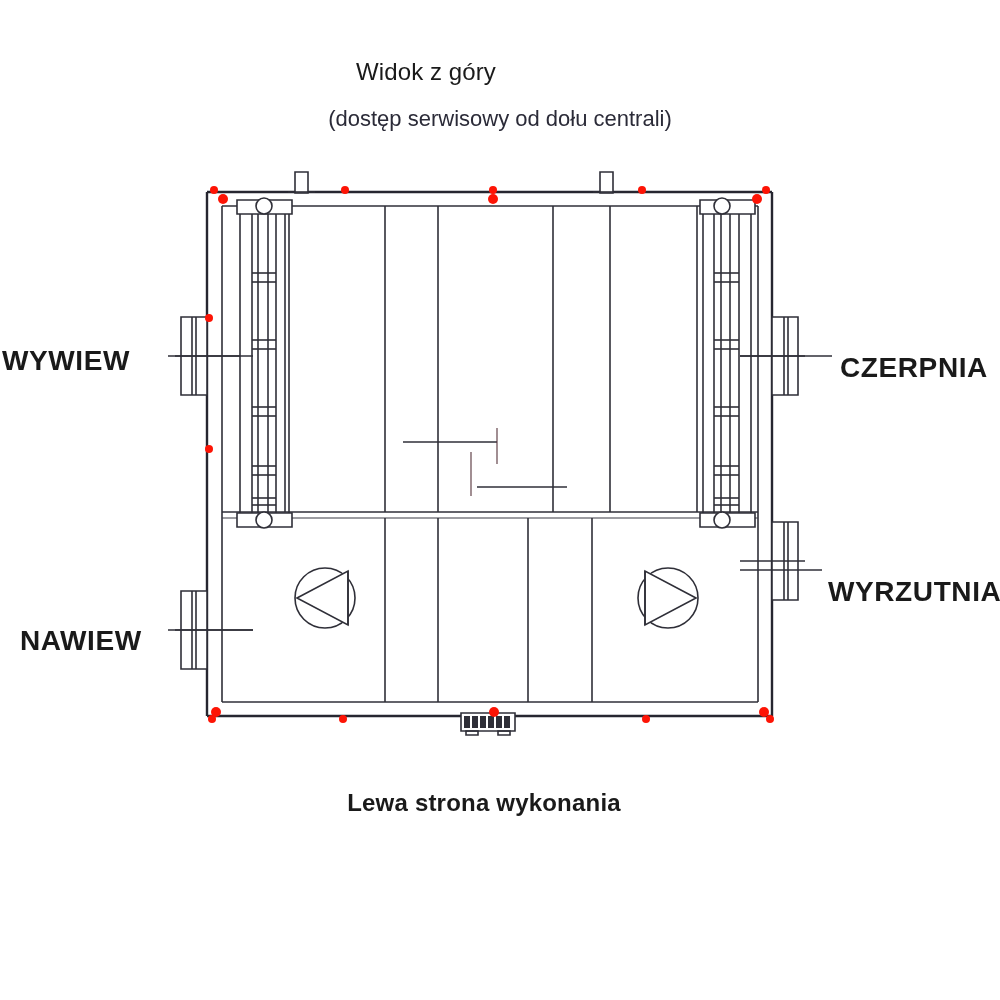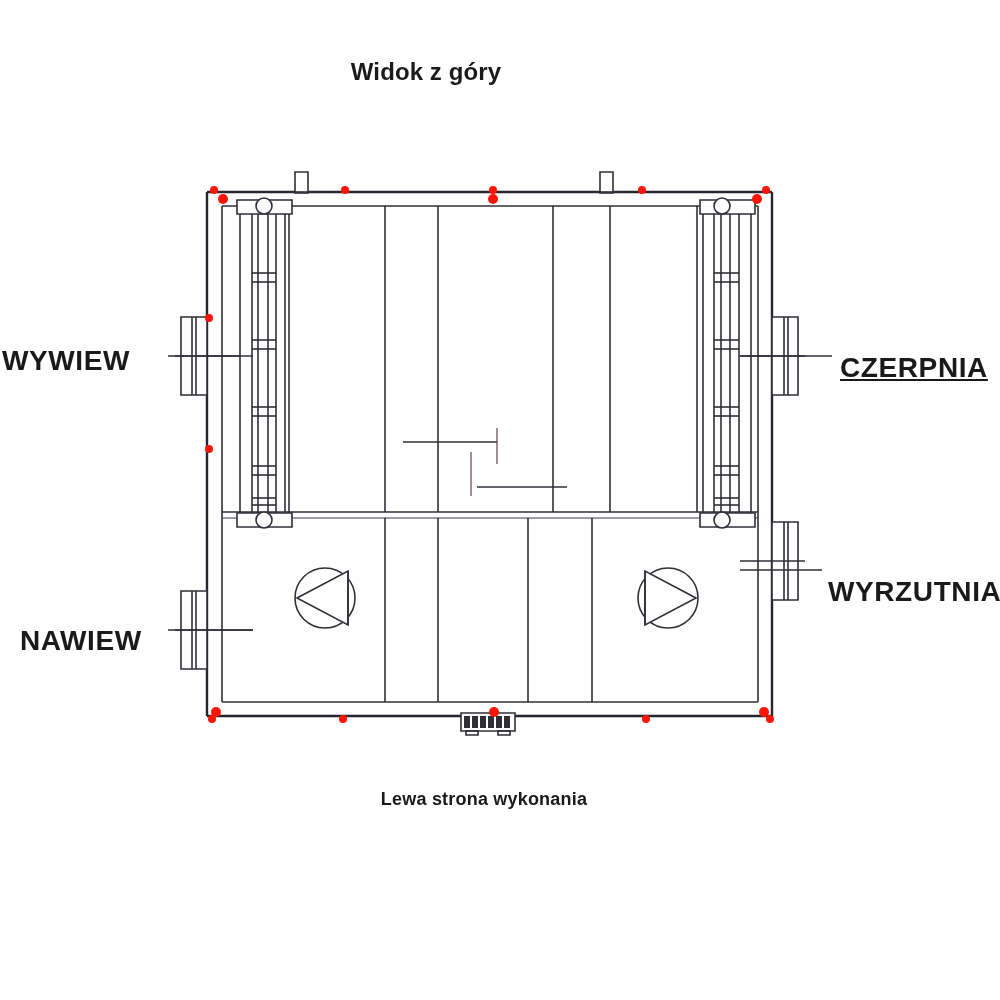--- a/index.html
+++ b/index.html
@@ -21,53 +21,53 @@
     width: 1000px;
     height: 1000px;
   }
   .title {
     position: absolute;
     left: 0;
     top: 58px;
     width: 852px;
     text-align: center;
     font-size: 24px;
-    font-weight: bold;
+    font-weight: normal;
     letter-spacing: 0.1px;
   }
   .subtitle {
     position: absolute;
     left: 0;
     top: 106px;
     width: 1000px;
     text-align: center;
     font-size: 22px;
     font-weight: normal;
     color: #2b2b38;
   }
   .footer-caption {
     position: absolute;
     left: 0;
     top: 789px;
     width: 968px;
     text-align: center;
-    font-size: 18px;
+    font-size: 24px;
     font-weight: bold;
     letter-spacing: 0.2px;
   }
   .port-label {
     position: absolute;
     font-size: 28px;
     font-weight: bold;
     letter-spacing: 0.6px;
     white-space: nowrap;
   }
   .label-wywiew { left: 2px;  top: 345px; }
   .label-nawiew { left: 20px;  top: 625px; }
-  .label-czerpnia { left: 840px; top: 352px; text-decoration: underline; }
+  .label-czerpnia { left: 840px; top: 352px; }
   .label-wyrzutnia { left: 828px; top: 557px; margin-top: 19px; }
 
   svg.draw {
     position: absolute;
     left: 0;
     top: 0;
     width: 1000px;
     height: 1000px;
   }
   svg.draw line, svg.draw rect, svg.draw circle, svg.draw path, svg.draw polygon {
@@ -80,20 +80,21 @@
   .wht  { fill: #ffffff; }
   .dot  { fill: #fd1405; }
 </style>
 </head>
 <body>
 
 <div class="stage">
 
   <div class="title">Widok z góry</div>
 
+  <div class="subtitle">(dostęp serwisowy od dołu centrali)</div>
 
   <svg class="draw" viewBox="0 0 1000 1000" xmlns="http://www.w3.org/2000/svg">
 
     <g>
 
       <line class="ln-h" x1="207" y1="192" x2="772" y2="192"></line>
 
       <line class="ln-h" x1="207" y1="716" x2="772" y2="716"></line>
 
       <line class="ln-h" x1="207" y1="192" x2="207" y2="716"></line>

